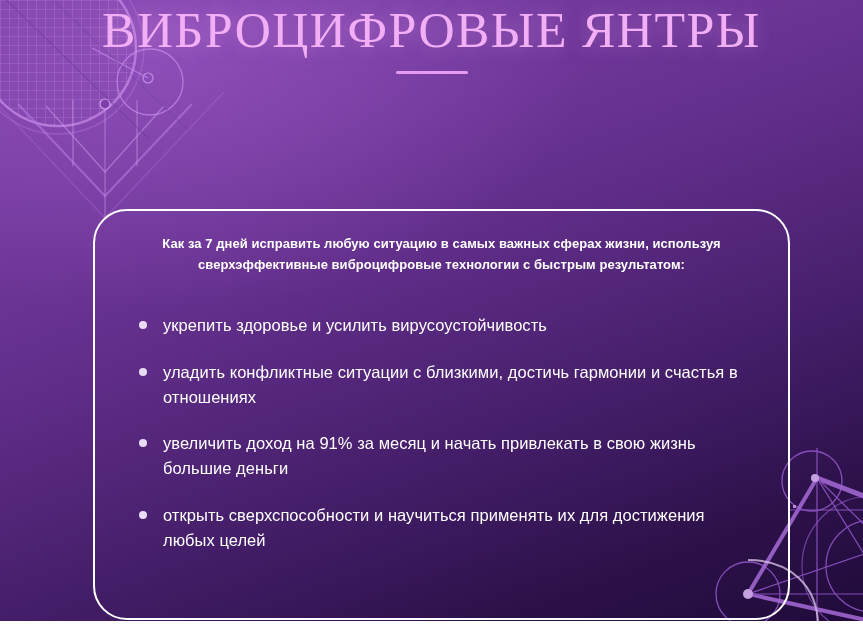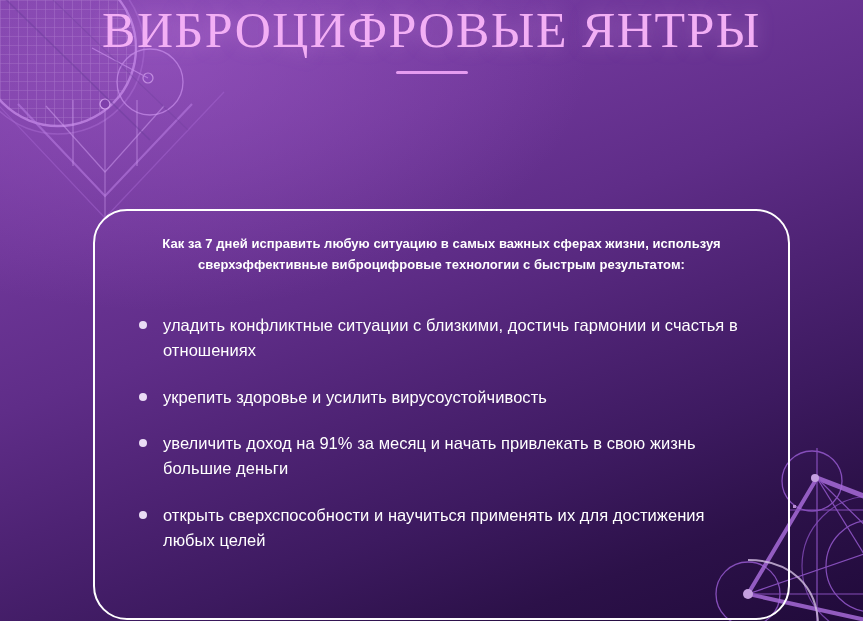--- a/index.html
+++ b/index.html
@@ -198,25 +198,25 @@
   <div class="header">
     <h1 class="main-title">ВИБРОЦИФРОВЫЕ ЯНТРЫ</h1>
     <div class="divider"></div>
   </div>
 
   <div class="card">
     <p class="card-heading">Как за 7 дней исправить любую ситуацию в самых важных сферах жизни, используя сверхэффективные виброцифровые технологии с быстрым результатом:</p>
     <ul class="bullets">
       <li>
         <span class="dot"></span>
+        <span>укрепить здоровье и усилить вирусоустойчивость</span>
+      </li>
+      <li>
+        <span class="dot"></span>
         <span>уладить конфликтные ситуации с близкими, достичь гармонии и счастья в отношениях</span>
-      </li>
-      <li>
-        <span class="dot"></span>
-        <span>укрепить здоровье и усилить вирусоустойчивость</span>
       </li>
       <li>
         <span class="dot"></span>
         <span>увеличить доход на 91% за месяц и начать привлекать в свою жизнь большие деньги</span>
       </li>
       <li>
         <span class="dot"></span>
         <span>открыть сверхспособности и научиться применять их для достижения любых целей</span>
       </li>
     </ul>

